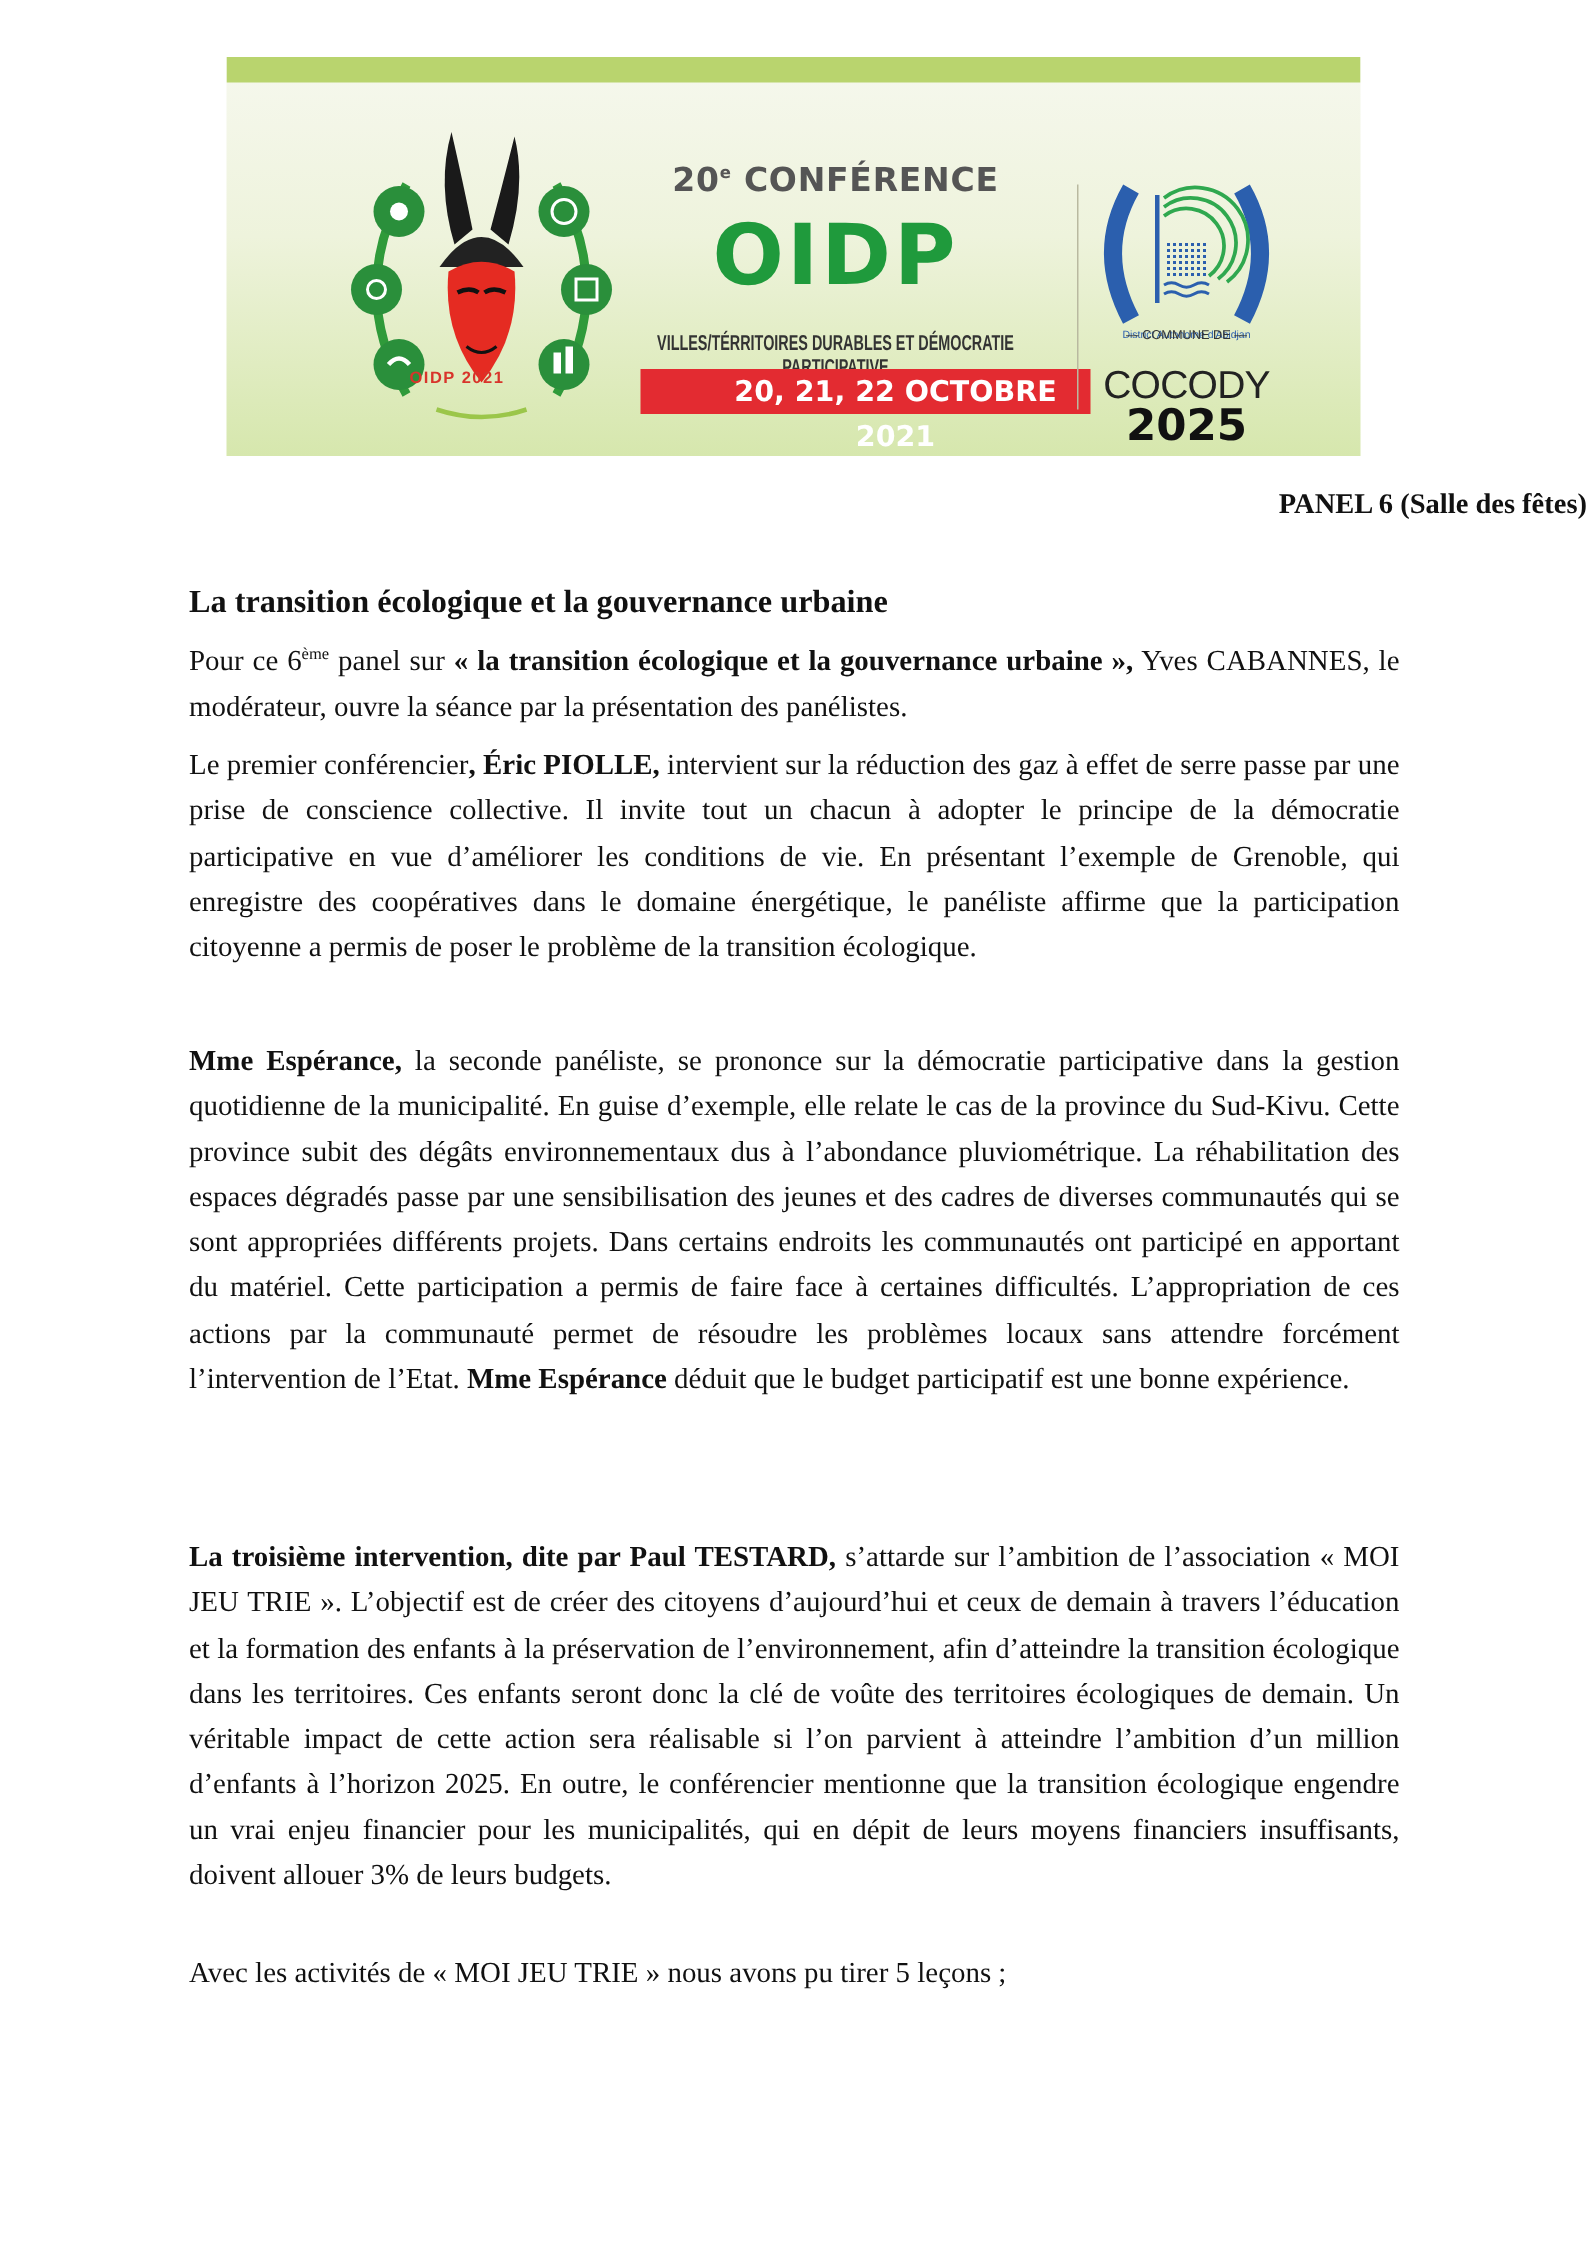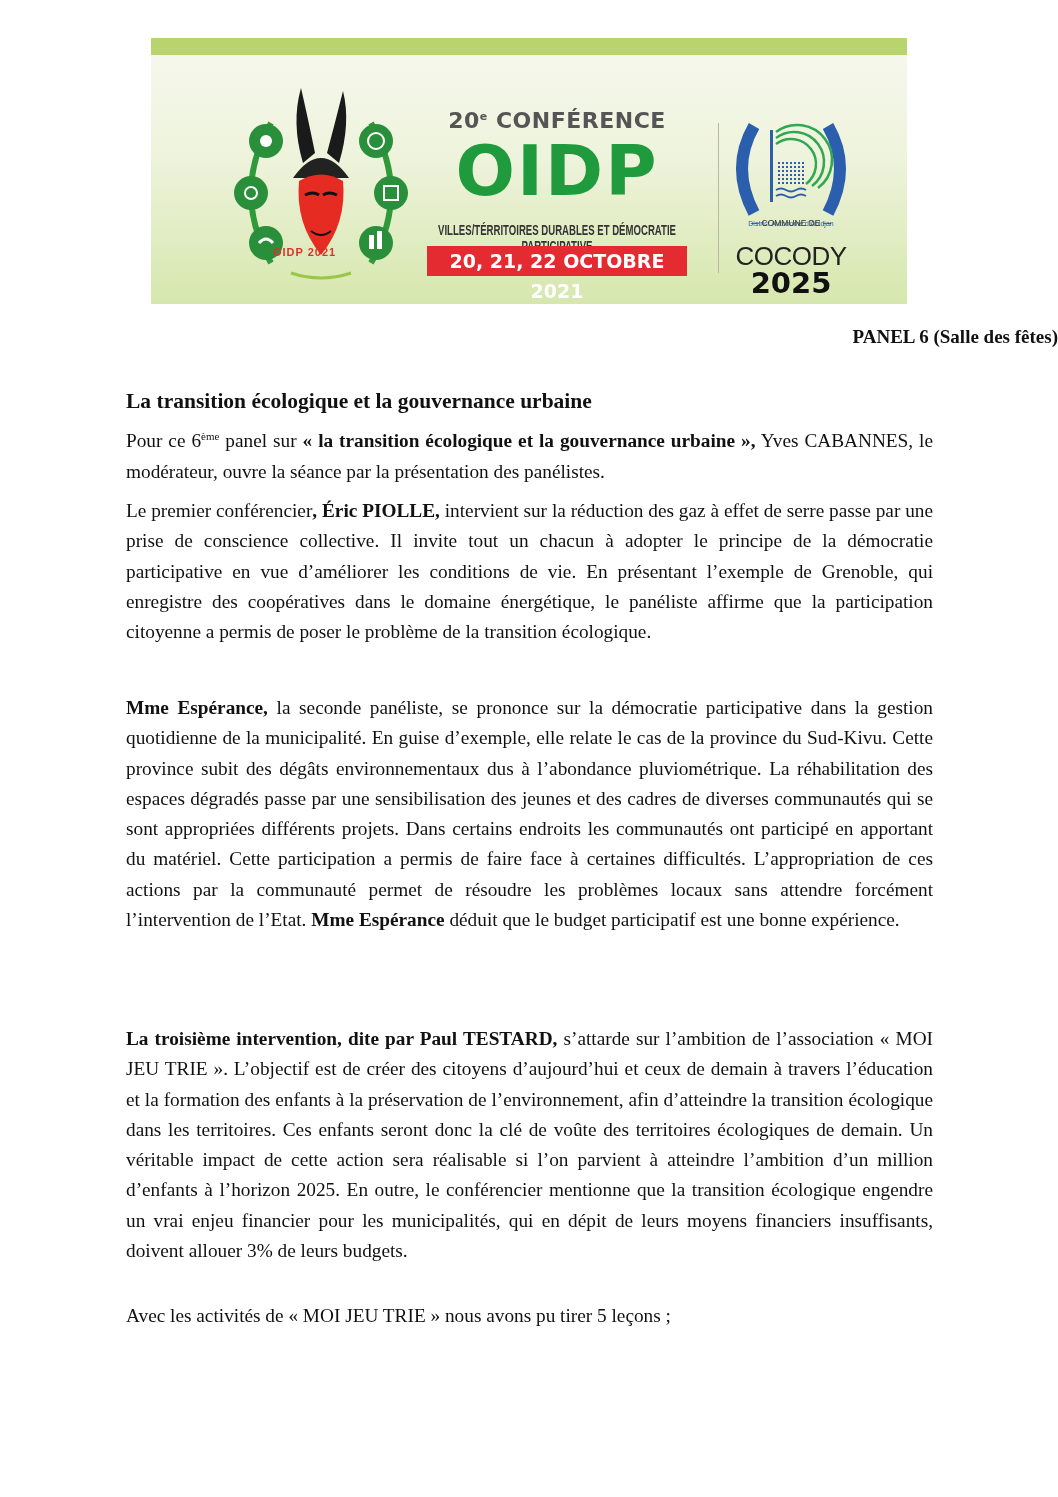--- a/index.html
+++ b/index.html
@@ -5,23 +5,23 @@
     html, body { margin: 0; padding: 0; background: #ffffff; }
     body { width: 1058px; height: 1497px; position: relative; overflow: hidden; font-family: "Liberation Serif", "DejaVu Serif", serif; color: #111; }
 
     .banner { position: absolute; left: 151px; top: 38px; width: 756px; height: 266px; background: linear-gradient(180deg, #f6f8ee 0%, #eef3dc 45%, #d6e7ad 100%); overflow: hidden; }
     .banner-top { position: absolute; left: 0; top: 0; width: 100%; height: 17px; background: #b9d46e; }
 
     .emblem { position: absolute; left: 80px; top: 45px; width: 180px; height: 200px; }
     .center-block { position: absolute; left: 276px; top: 70px; width: 260px; height: 180px; }
     .conf-title { position: absolute; left: 0; top: 0; width: 260px; text-align: center; font-family: "DejaVu Sans", sans-serif; font-weight: bold; font-size: 22px; color: #555; letter-spacing: 0.5px; }
     .conf-title sup { font-size: 11px; }
-    .oidp { position: absolute; left: 0; top: 18px; width: 260px; text-align: center; font-family: "DejaVu Sans", sans-serif; font-weight: bold; font-size: 70px; line-height: 90px; color: #1f9a3c; letter-spacing: 2px; }
+    .oidp { position: absolute; left: 0; top: 18px; width: 260px; text-align: center; font-family: "DejaVu Sans", sans-serif; font-weight: bold; font-size: 56px; line-height: 90px; color: #1f9a3c; letter-spacing: 2px; }
     .tagline { position: absolute; left: 0; top: 113px; width: 260px; text-align: center; font-family: "Liberation Sans", sans-serif; font-weight: bold; font-size: 9.6px; color: #333; transform: scaleY(1.5); transform-origin: top; }
-    .dates { position: absolute; left: 0; top: 138px; width: 260px; height: 30px; background: #e32b31; color: #fff; text-align: center; font-family: "DejaVu Sans", sans-serif; font-weight: bold; font-size: 19px; line-height: 30px; }
+    .dates { position: absolute; left: 0; top: 138px; width: 260px; height: 30px; background: #e32b31; color: #fff; text-align: center; font-family: "DejaVu Sans", sans-serif; font-weight: bold; font-size: 19px; line-height: 30px; padding-left: 40px; }
     .divider { position: absolute; left: 567px; top: 85px; width: 1px; height: 150px; background: #b9b9a0; }
     .cocody { position: absolute; left: 575px; top: 80px; width: 130px; height: 160px; }
     .cocody-district { position: absolute; left: 0; top: 102px; width: 130px; text-align: center; font-family: "Liberation Sans", sans-serif; font-size: 7px; color: #2b5fae; }
     .cocody-commune { position: absolute; left: 0; top: 100px; width: 130px; text-align: center; font-family: "Liberation Sans", sans-serif; font-size: 8.5px; color: #333; }
     .cocody-name { position: absolute; left: 0; top: 123px; width: 130px; text-align: center; font-family: "Liberation Sans", sans-serif; font-size: 26px; color: #222; letter-spacing: -0.5px; }
     .cocody-year { position: absolute; left: 0; top: 148px; width: 130px; text-align: center; font-family: "DejaVu Sans", sans-serif; font-weight: bold; font-size: 29px; color: #111; }
 
     .panel-title { position: absolute; left: 0; top: 326px; width: 1058px; text-align: right; font-weight: bold; font-size: 19px; }
     .section-title { position: absolute; left: 126px; top: 373px; font-weight: bold; font-size: 21.5px; margin-top: 16px; }
 

